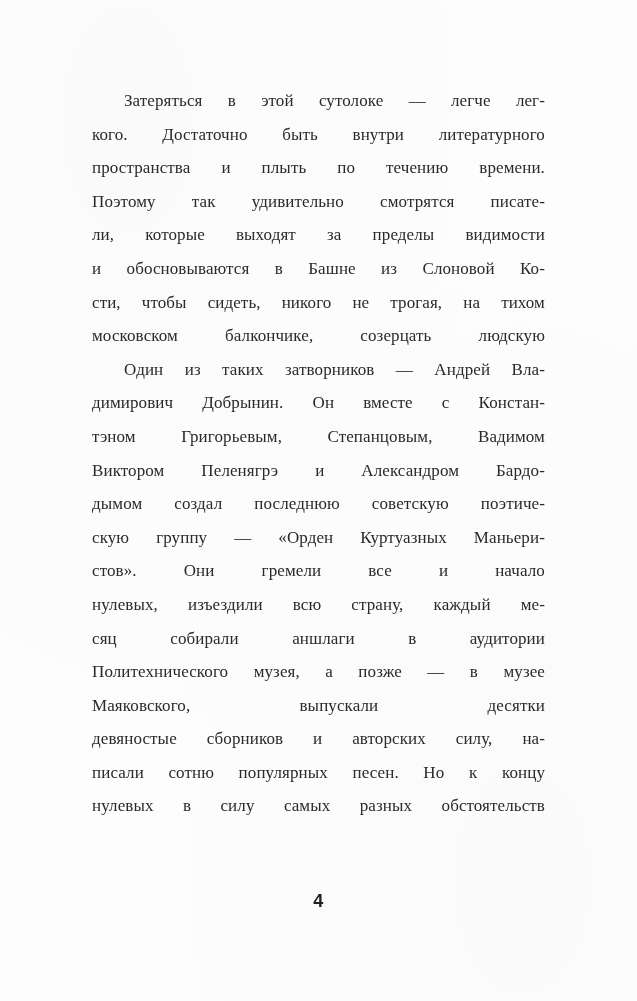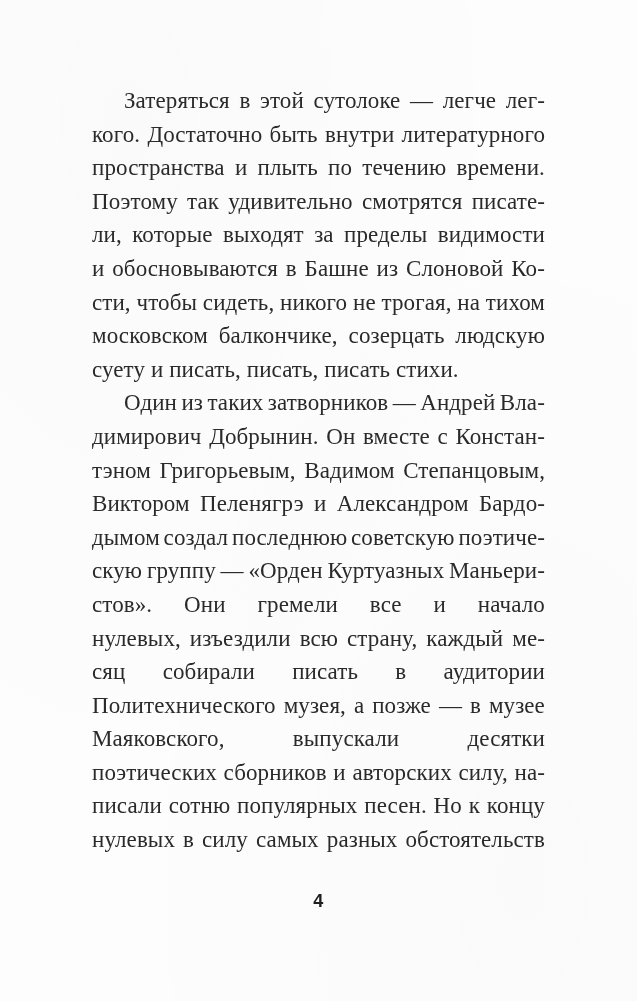--- a/index.html
+++ b/index.html
@@ -46,21 +46,21 @@
 
   .para {
     margin: 0;
   }
 
   
   .line {
     display: block;
     height: 33.6px;
     line-height: 33.6px;
-    font-size: 23px;
+    font-size: 17px;
     letter-spacing: 0.1px;
     white-space: nowrap;
     color: #2a2a2a;
   }
 
   
   .line.justify {
     display: flex;
     justify-content: space-between;
     white-space: normal;
@@ -160,21 +160,20 @@
           <span>трогая,</span>
           <span>на</span>
           <span>тихом</span>
         </span>
         <span class="line justify">
           <span>московском</span>
           <span>балкончике,</span>
           <span>созерцать</span>
           <span>людскую</span>
         </span>
-        <span class="line ragged">суету и писать, писать, писать стихи.</span>
       </p>
       <p class="para">
         <span class="line indent justify">
           <span>Один</span>
           <span>из</span>
           <span>таких</span>
           <span>затворников</span>
           <span>—</span>
           <span>Андрей</span>
           <span>Вла-</span>
@@ -183,22 +182,22 @@
           <span>димирович</span>
           <span>Добрынин.</span>
           <span>Он</span>
           <span>вместе</span>
           <span>с</span>
           <span>Констан-</span>
         </span>
         <span class="line justify">
           <span>тэном</span>
           <span>Григорьевым,</span>
+          <span>Степанцовым,</span>
           <span>Вадимом</span>
-          <span>Степанцовым,</span>
         </span>
         <span class="line justify">
           <span>Виктором</span>
           <span>Пеленягрэ</span>
           <span>и</span>
           <span>Александром</span>
           <span>Бардо-</span>
         </span>
         <span class="line justify">
           <span>дымом</span>
@@ -227,40 +226,40 @@
           <span>нулевых,</span>
           <span>изъездили</span>
           <span>всю</span>
           <span>страну,</span>
           <span>каждый</span>
           <span>ме-</span>
         </span>
         <span class="line justify">
           <span>сяц</span>
           <span>собирали</span>
-          <span>писать</span>
+          <span>аншлаги</span>
           <span>в</span>
           <span>аудитории</span>
         </span>
         <span class="line justify">
           <span>Политехнического</span>
           <span>музея,</span>
           <span>а</span>
           <span>позже</span>
           <span>—</span>
           <span>в</span>
           <span>музее</span>
         </span>
         <span class="line justify">
           <span>Маяковского,</span>
           <span>выпускали</span>
           <span>десятки</span>
         </span>
         <span class="line justify">
-          <span>поэтических</span>
+          <span>девяностые</span>
           <span>сборников</span>
           <span>и</span>
           <span>авторских</span>
           <span>силу,</span>
           <span>на-</span>
         </span>
         <span class="line justify">
           <span>писали</span>
           <span>сотню</span>
           <span>популярных</span>

